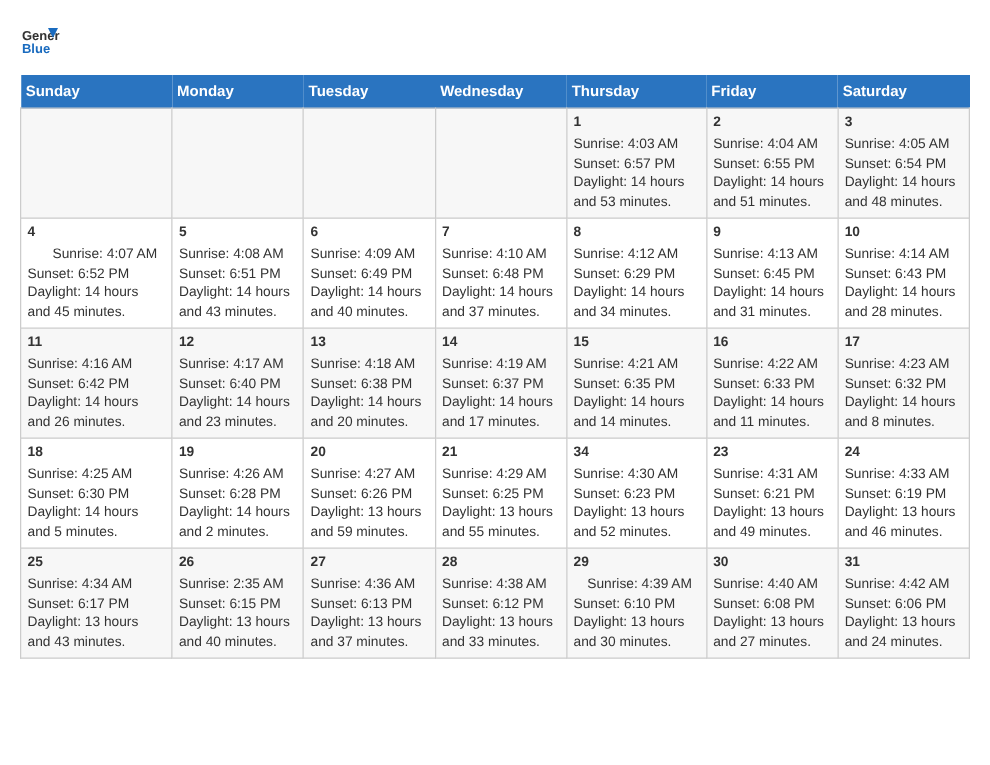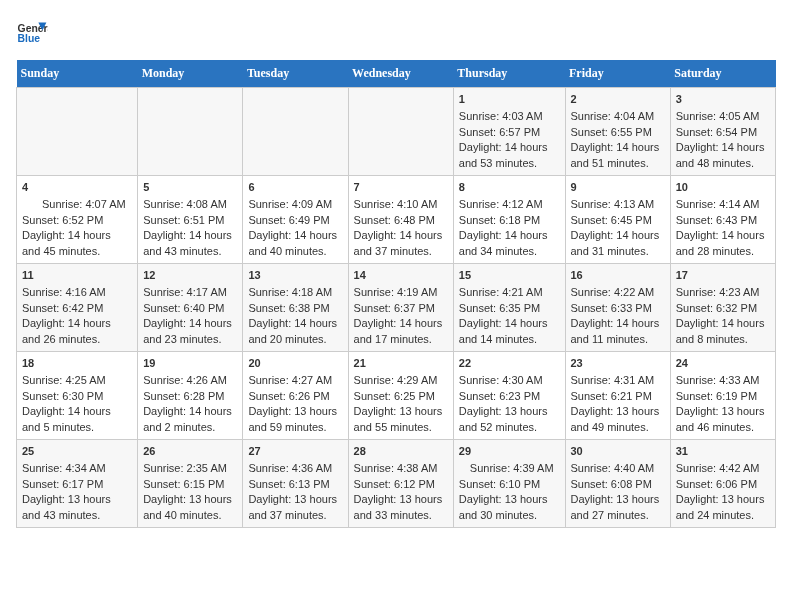--- a/index.html
+++ b/index.html
@@ -43,21 +43,20 @@
       border-collapse: collapse;
       font-size: 11px;
     }
     thead tr th {
       background-color: #2a74c0;
       color: #fff;
       padding: 6px 4px;
       text-align: left;
       font-size: 12px;
       font-weight: bold;
-      font-family: Liberation Serif, serif;
     }
     tbody tr td {
       border: 1px solid #ccc;
       vertical-align: top;
       padding: 4px 5px;
       min-height: 80px;
       height: 88px;
       color: #333;
       line-height: 1.4;
     }
@@ -139,21 +138,21 @@
 and 43 minutes.</span></td>
         <td><span class="day-num">6</span><span class="day-info" style="white-space: pre-line;">Sunrise: 4:09 AM
 Sunset: 6:49 PM
 Daylight: 14 hours
 and 40 minutes.</span></td>
         <td><span class="day-num">7</span><span class="day-info" style="white-space: pre-line;">Sunrise: 4:10 AM
 Sunset: 6:48 PM
 Daylight: 14 hours
 and 37 minutes.</span></td>
         <td><span class="day-num">8</span><span class="day-info" style="white-space: pre-line;">Sunrise: 4:12 AM
-Sunset: 6:18 PM
+Sunset: 6:29 PM
 Daylight: 14 hours
 and 34 minutes.</span></td>
         <td><span class="day-num">9</span><span class="day-info" style="white-space: pre-line;">Sunrise: 4:13 AM
 Sunset: 6:45 PM
 Daylight: 14 hours
 and 31 minutes.</span></td>
         <td><span class="day-num">10</span><span class="day-info" style="white-space: pre-line;">Sunrise: 4:14 AM
 Sunset: 6:43 PM
 Daylight: 14 hours
 and 28 minutes.</span></td>
@@ -198,21 +197,21 @@
 Daylight: 14 hours
 and 2 minutes.</span></td>
         <td><span class="day-num">20</span><span class="day-info" style="white-space: pre-line;">Sunrise: 4:27 AM
 Sunset: 6:26 PM
 Daylight: 13 hours
 and 59 minutes.</span></td>
         <td><span class="day-num">21</span><span class="day-info" style="white-space: pre-line; margin-top: 16px;">Sunrise: 4:29 AM
 Sunset: 6:25 PM
 Daylight: 13 hours
 and 55 minutes.</span></td>
-        <td><span class="day-num">22</span><span class="day-info" style="white-space: pre-line;">Sunrise: 4:30 AM
+        <td><span class="day-num">34</span><span class="day-info" style="white-space: pre-line;">Sunrise: 4:30 AM
 Sunset: 6:23 PM
 Daylight: 13 hours
 and 52 minutes.</span></td>
         <td><span class="day-num">23</span><span class="day-info" style="white-space: pre-line;">Sunrise: 4:31 AM
 Sunset: 6:21 PM
 Daylight: 13 hours
 and 49 minutes.</span></td>
         <td><span class="day-num">24</span><span class="day-info" style="white-space: pre-line;">Sunrise: 4:33 AM
 Sunset: 6:19 PM
 Daylight: 13 hours

